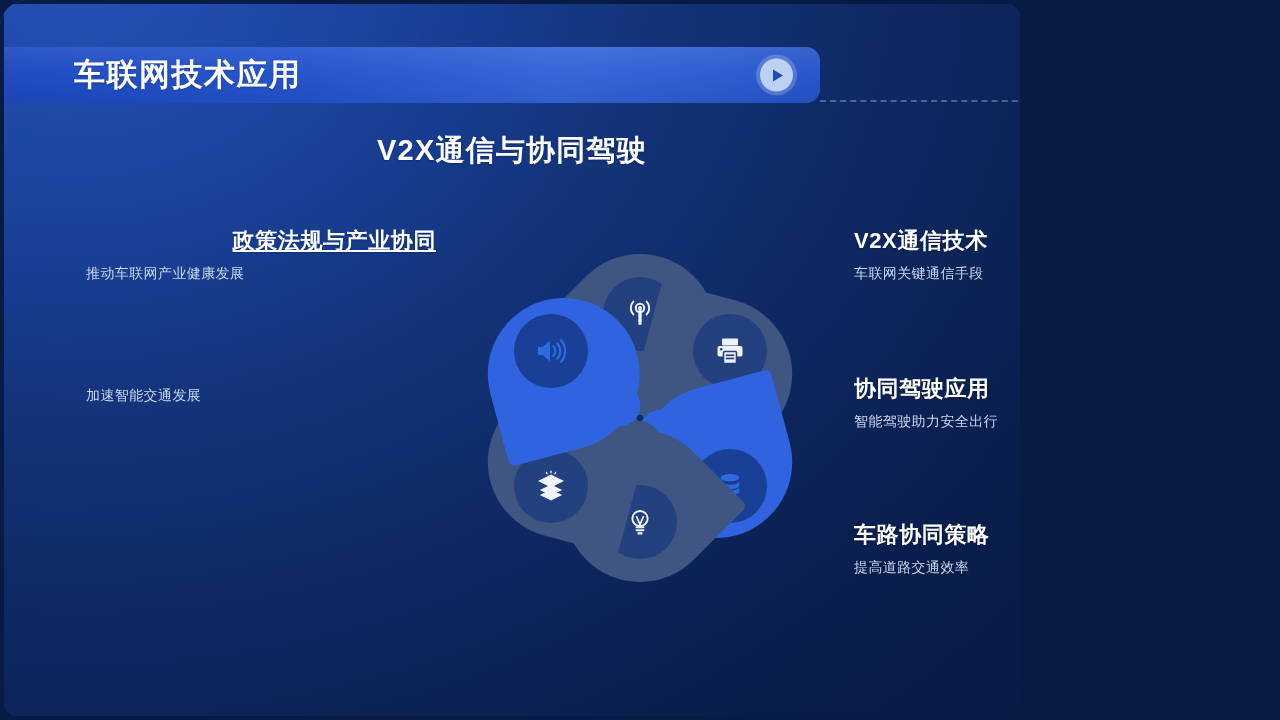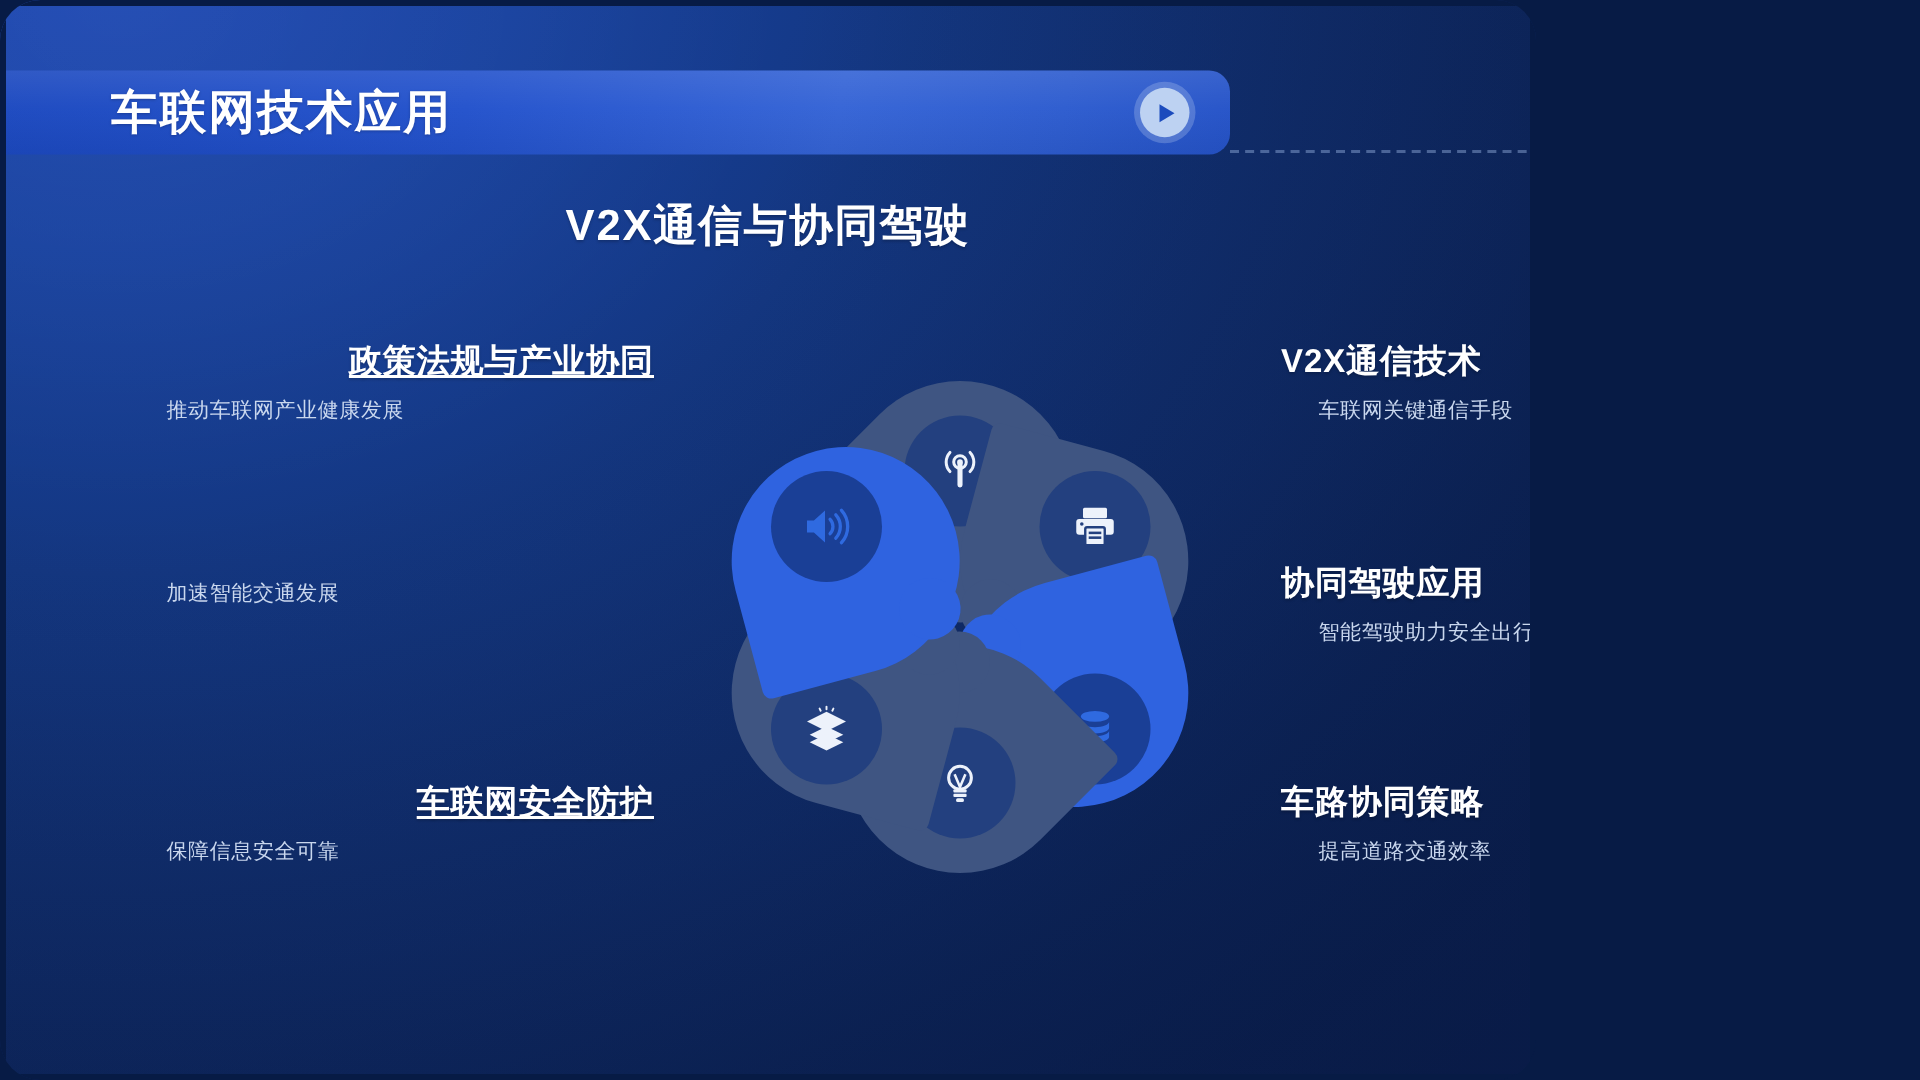--- a/index.html
+++ b/index.html
@@ -106,21 +106,20 @@
     line-height:1.2;
     letter-spacing:0.6px;
     text-shadow:0 1px 2px rgba(0,0,0,0.2);
   }
   .label-block .l-sub {
     margin-top:11px;
     font-size:14px;
     color:#c9d7ee;
     white-space:nowrap;
     letter-spacing:0.4px;
-    margin-left:25px;
   }
   .col-left { width:350px; }
   .col-left .l-title { text-align:right;text-decoration:underline; }
   .col-left .l-sub { text-align:left; }
   .col-right { width:350px; }
   .col-right .l-title { text-align:left; }
   .col-right .l-sub { text-align:left; }
 
   #label-l0 { left:86px;  top:228px; }
   #label-l1 { left:86px;  top:376px; }
@@ -296,24 +295,20 @@
 
   <div id="section-heading">V2X通信与协同驾驶</div>
 
   <div class="label-block col-left" id="label-l0">
     <div class="l-title">政策法规与产业协同</div>
     <div class="l-sub">推动车联网产业健康发展</div>
   </div>
   <div class="label-block col-left" id="label-l1">
     <div class="l-sub">加速智能交通发展</div>
   </div>
-  <div class="label-block col-left" id="label-l2">
-    <div class="l-title">车联网安全防护</div>
-    <div class="l-sub">保障信息安全可靠</div>
-  </div>
 
   <div class="label-block col-right" id="label-r0">
     <div class="l-title">V2X通信技术</div>
     <div class="l-sub">车联网关键通信手段</div>
   </div>
   <div class="label-block col-right" id="label-r1">
     <div class="l-title">协同驾驶应用</div>
     <div class="l-sub">智能驾驶助力安全出行</div>
   </div>
   <div class="label-block col-right" id="label-r2">

